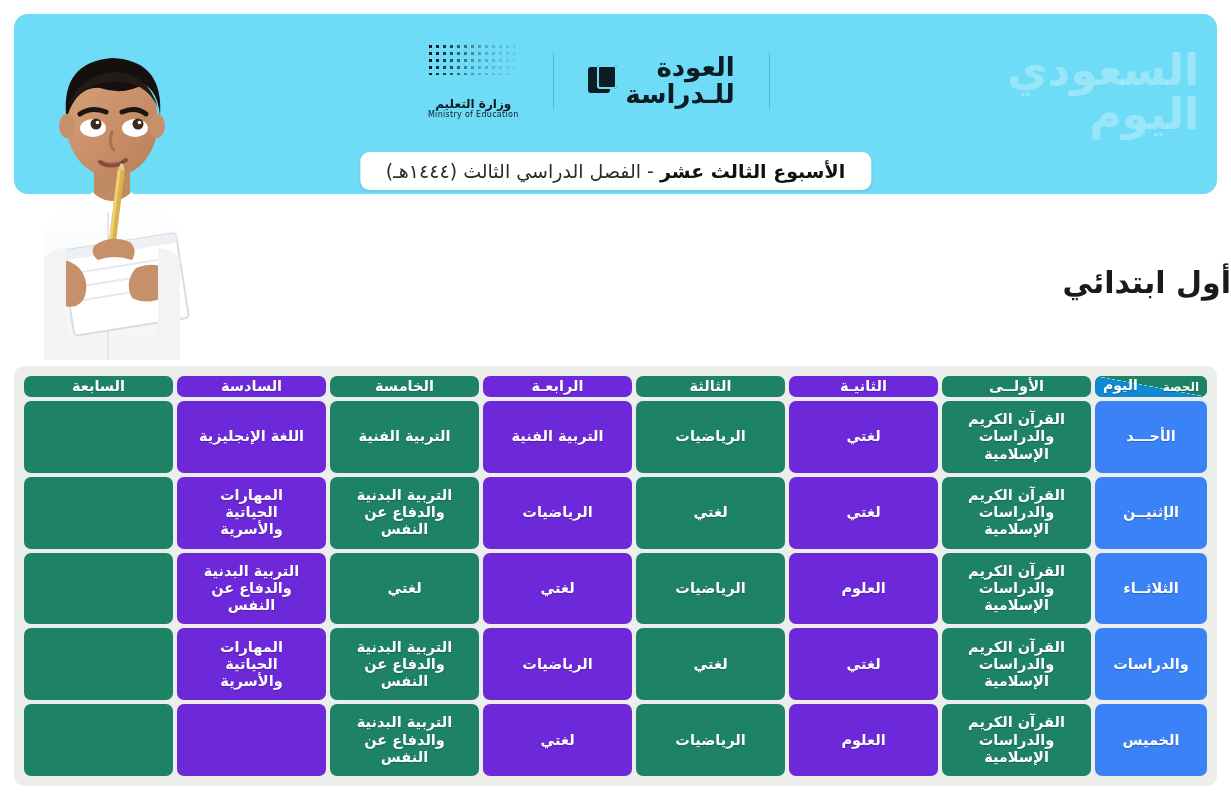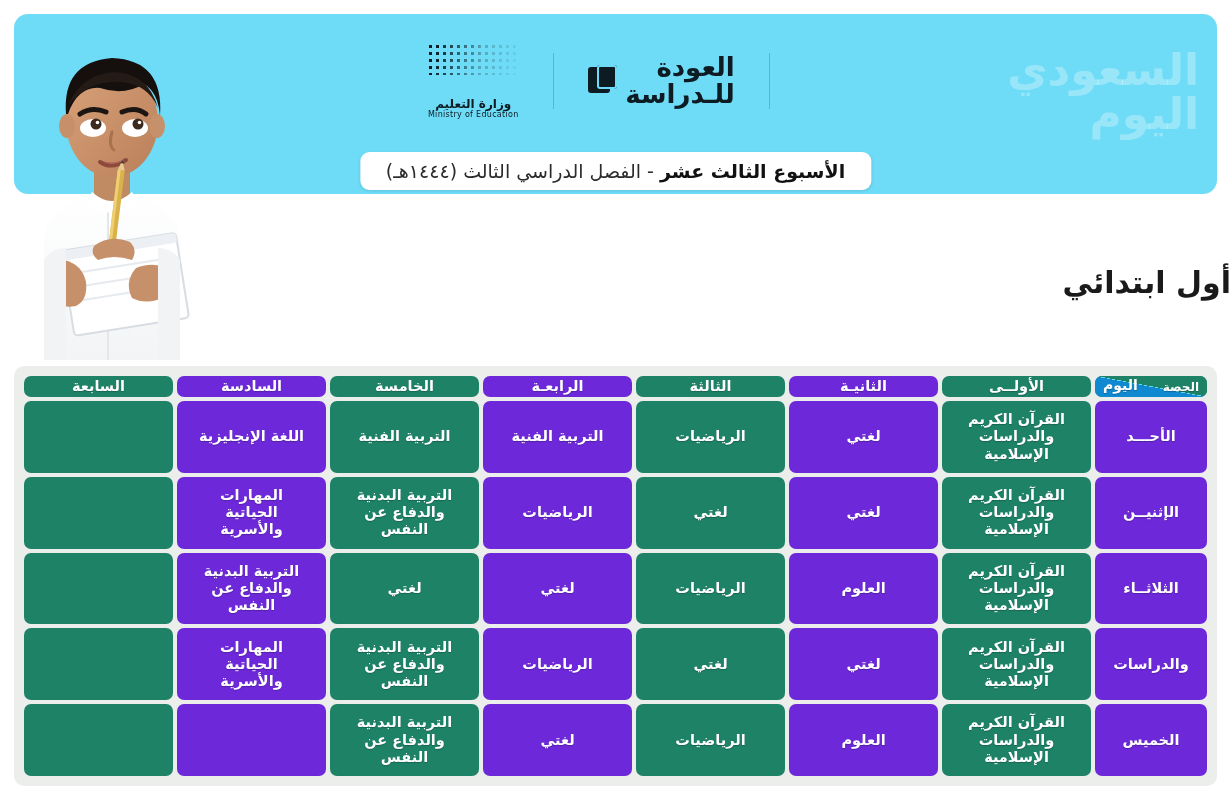--- a/index.html
+++ b/index.html
@@ -116,21 +116,21 @@
   }
   #corner-cell .lbl-period{
     position:absolute;top:4px;right:8px;font-size:12px;font-weight:bold;color:#fff;
     text-shadow:0 1px 1px rgba(0,0,0,.25);
   }
   #corner-cell .lbl-day{
     position:absolute;bottom:4px;left:8px;font-size:14px;font-weight:bold;color:#fff;
     text-shadow:0 1px 1px rgba(0,0,0,.25);
   }
   td.header-period{font-size:16px;}
-  td.day-name{background:#6d28d9;font-size:16px;letter-spacing:1px;margin-top:16px;}
+  td.day-name{background:#3b82f6;font-size:16px;letter-spacing:1px;margin-top:16px;}
 </style>
 </head>
 <body>
 
 <div id="header-banner">
 
   <div id="header-watermark">السعودي
 اليوم</div>
 
   <div id="logos-row">

